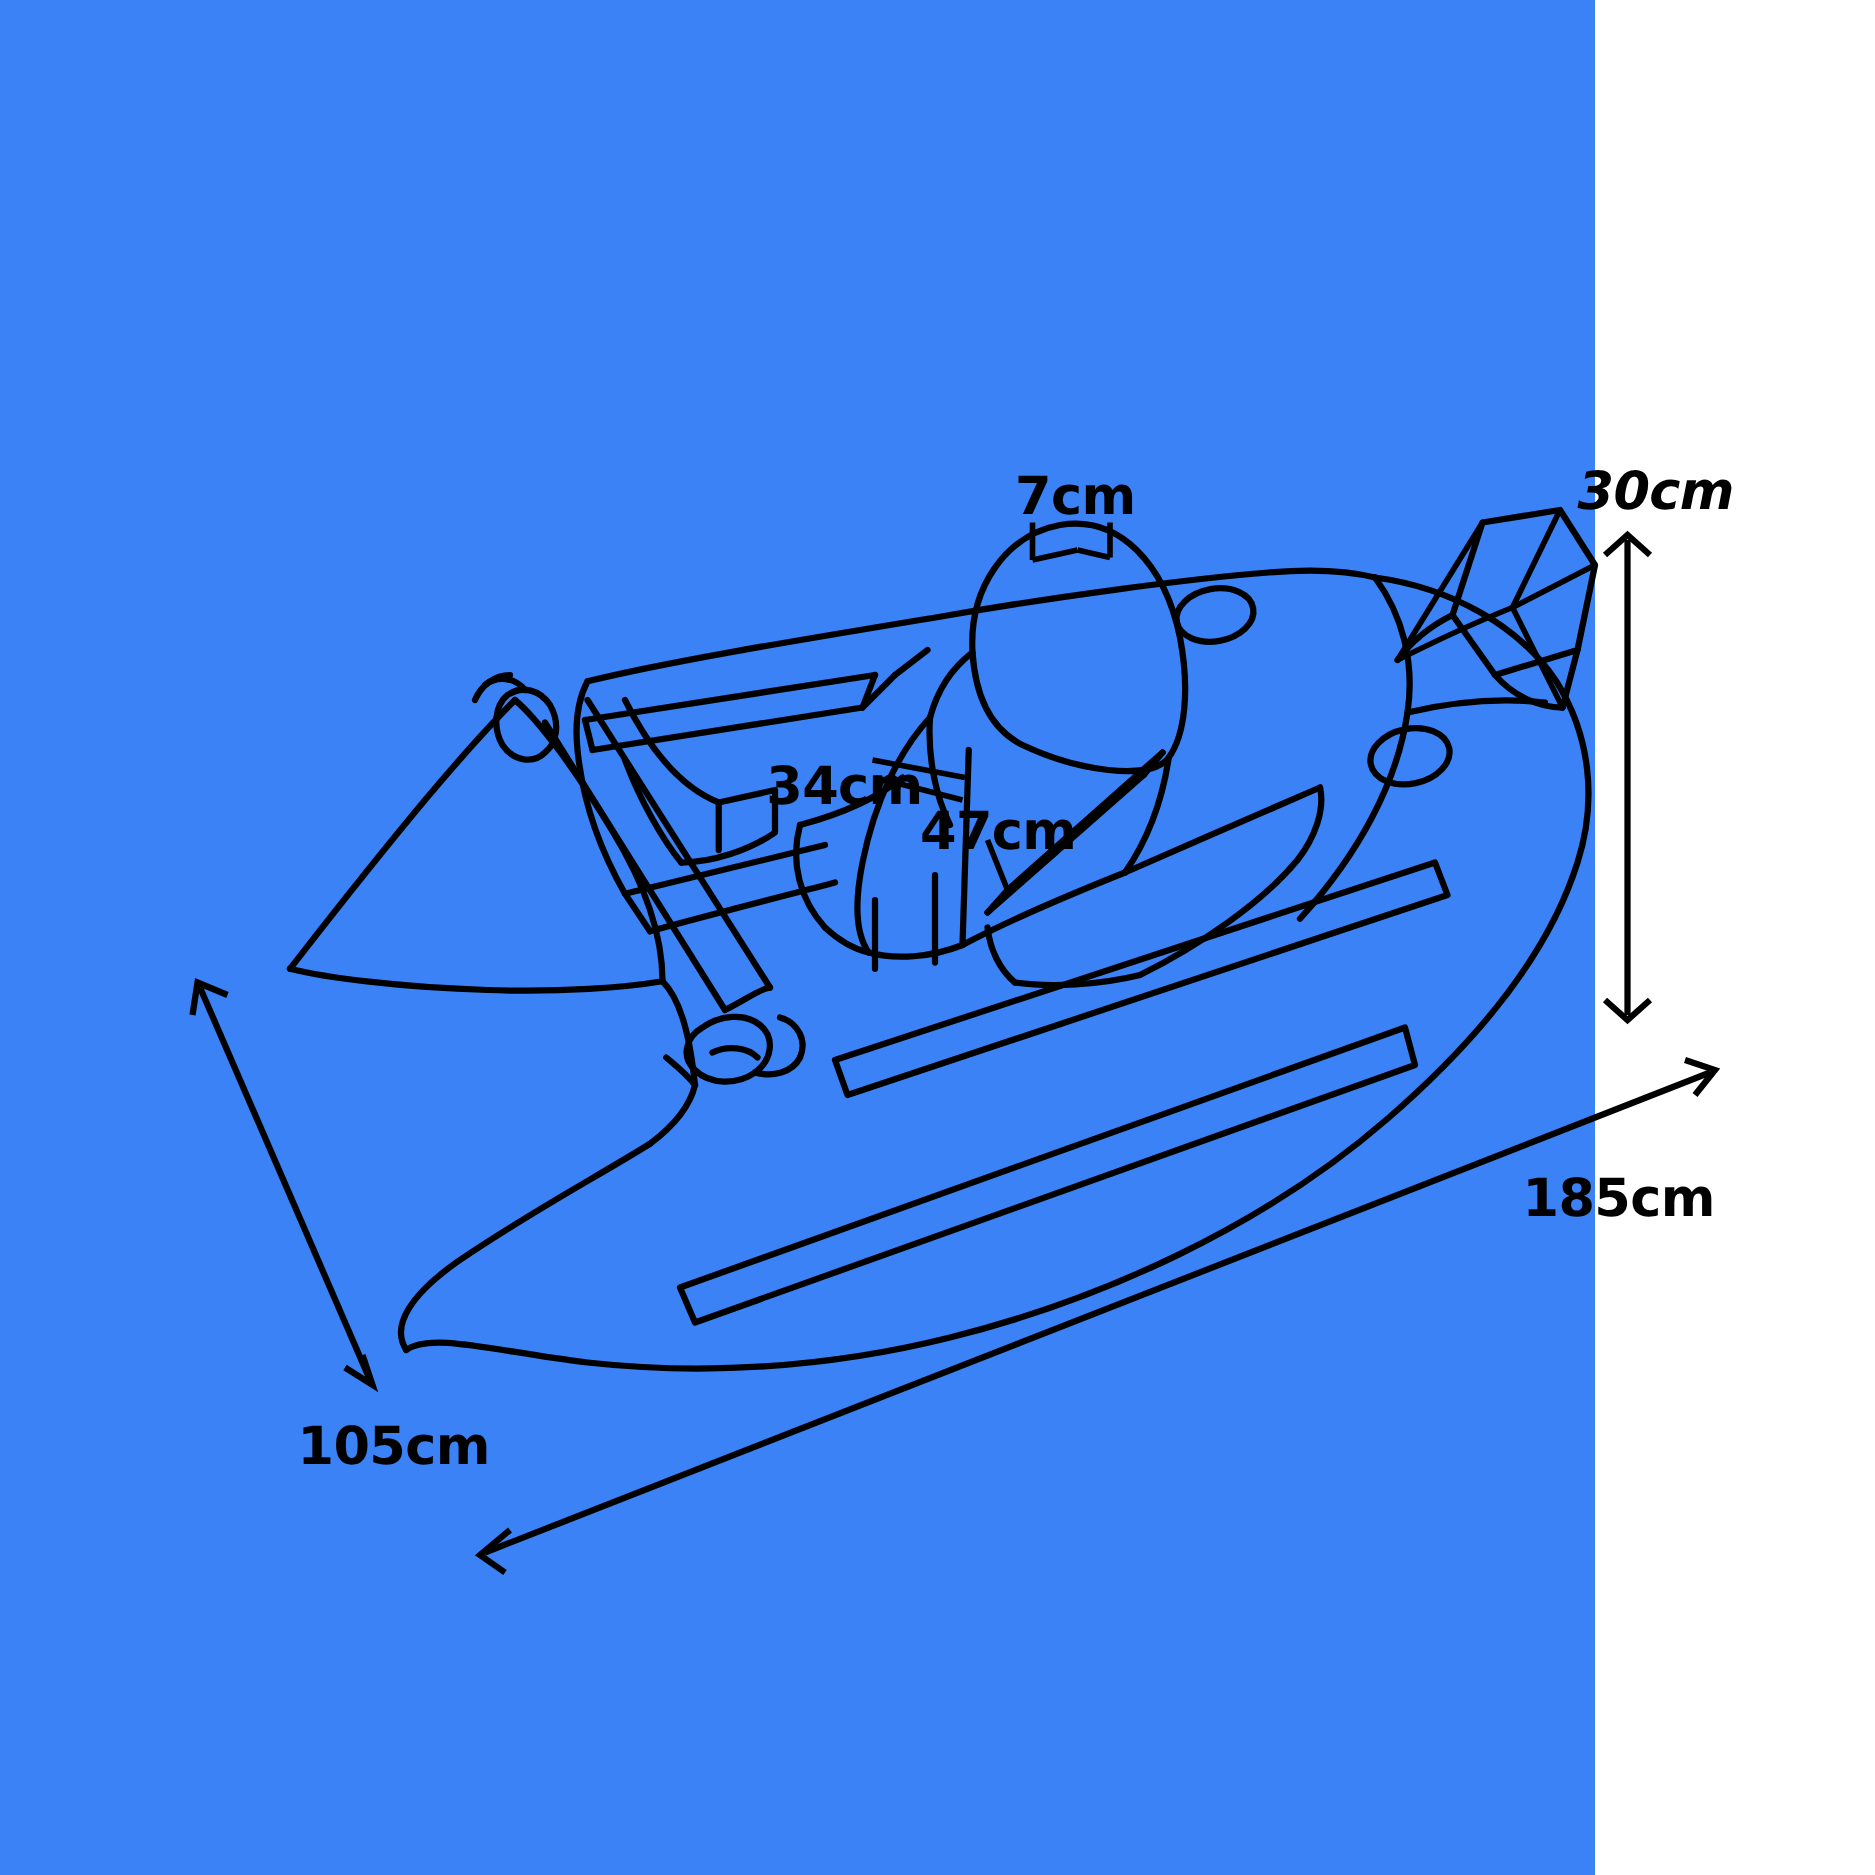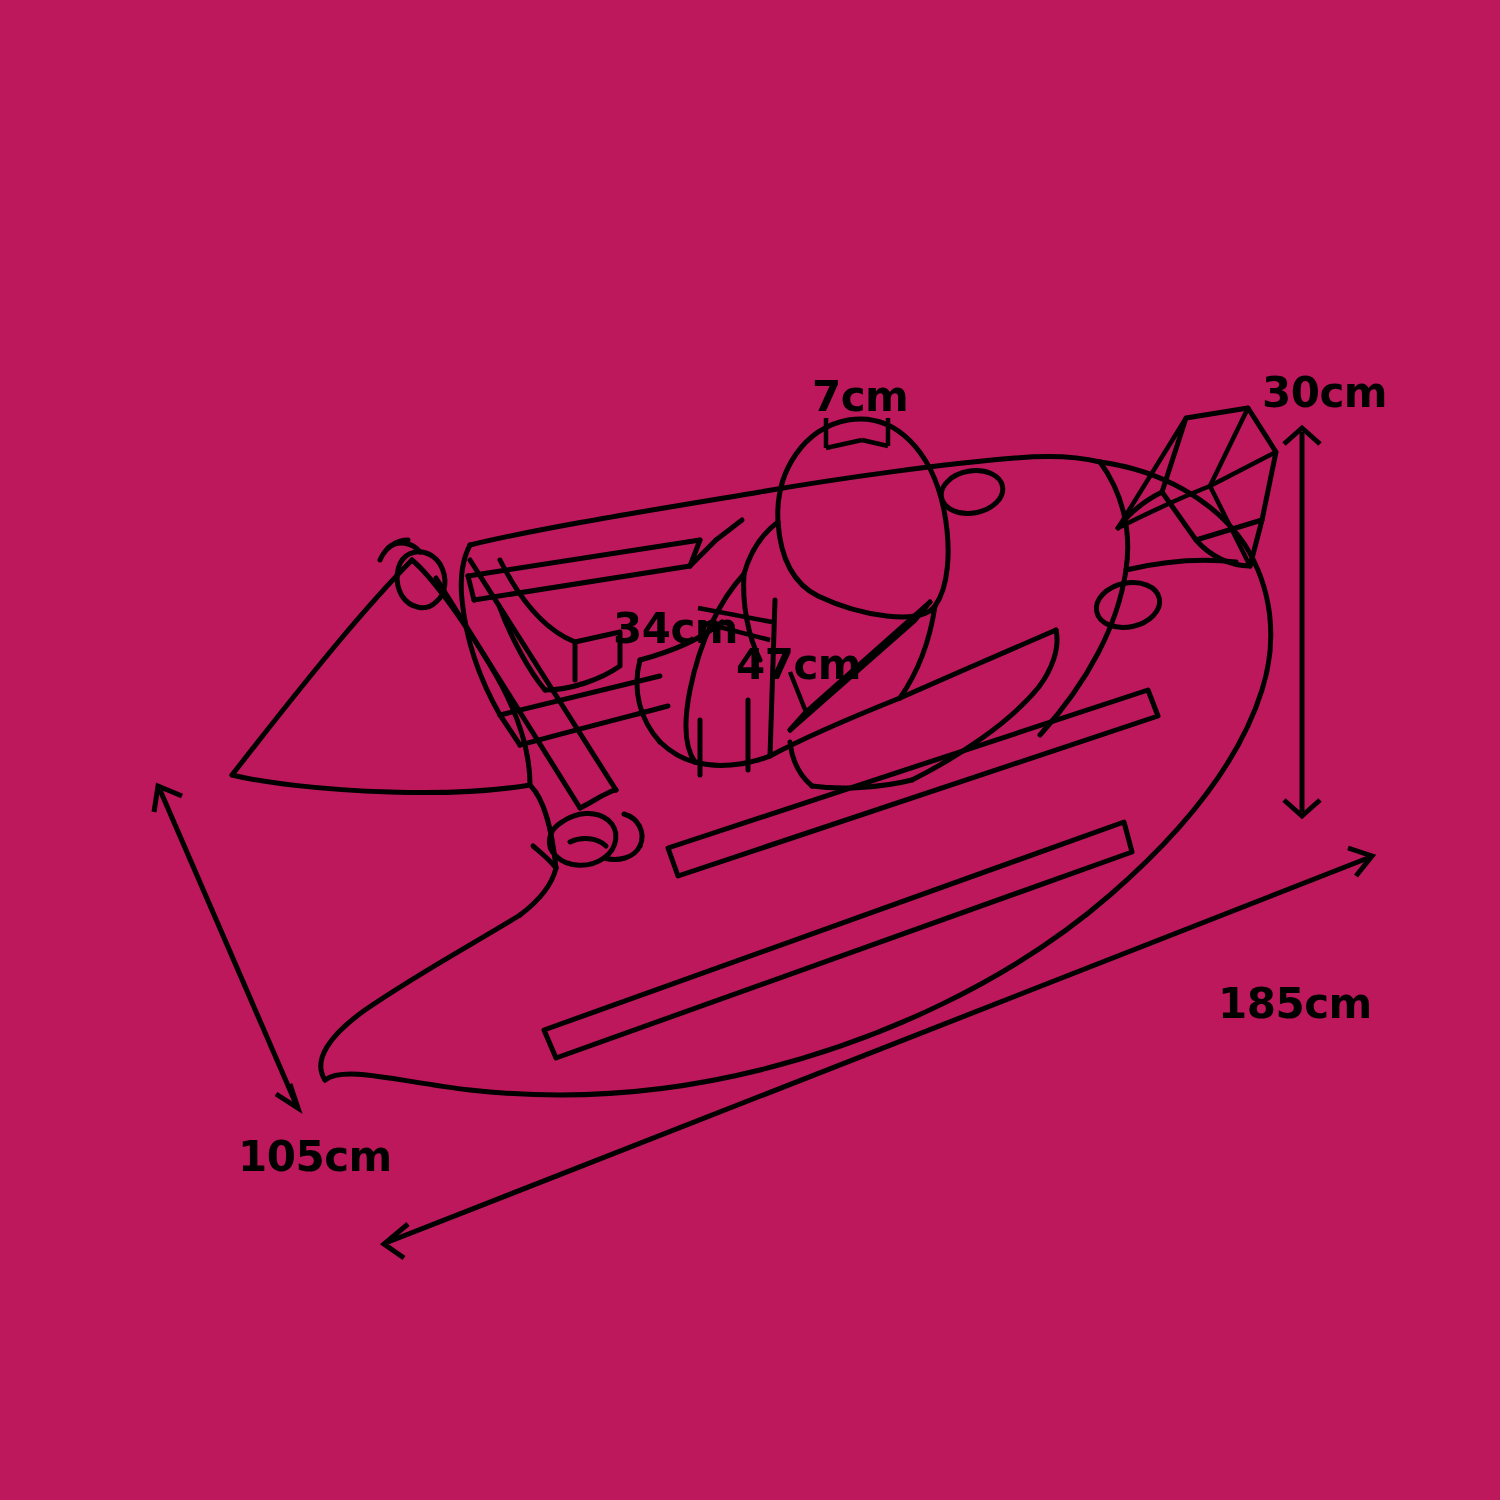--- a/index.html
+++ b/index.html
@@ -8,23 +8,23 @@
     background: #ffffff;
   }
   body {
     width: 1500px;
     height: 1500px;
     font-family: "DejaVu Sans", sans-serif;
     overflow: hidden;
   }
   #diagram-root {
     position: relative;
-    width: 1500px;
+    width: 1276px;
     height: 1500px;
-    background: #be185d;
+    background: #3b82f6;
   }
   svg.drawing {
     position: absolute;
     left: 0;
     top: 0;
     width: 1500px;
     height: 1500px;
   }
   .stroke {
     fill: none;
@@ -244,23 +244,23 @@
     </g>
 
     <g>
       <path class="leader" d="M 790 672 L 806 712"></path>
     </g>
 
   </svg>
 
   <div class="dim-label" style="left:812px; top:372px;">7cm</div>
 
-  <div class="dim-label" style="left:1262px; top:368px;">30cm</div>
+  <div class="dim-label" style="left:1262px; top:368px;font-style:italic;">30cm</div>
 
   <div class="dim-label" style="left:613px; top:572px;margin-top:32px;">34cm</div>
 
   <div class="dim-label" style="left:736px; top:640px;">47cm</div>
 
-  <div class="dim-label" style="left:1218px; top:934px;margin-top:45px;">185cm</div>
+  <div class="dim-label" style="left:1218px; top:934px;">185cm</div>
 
   <div class="dim-label" style="left:238px; top:1132px;text-align:center;">105cm</div>
 
 </div>
 
 </body></html>

